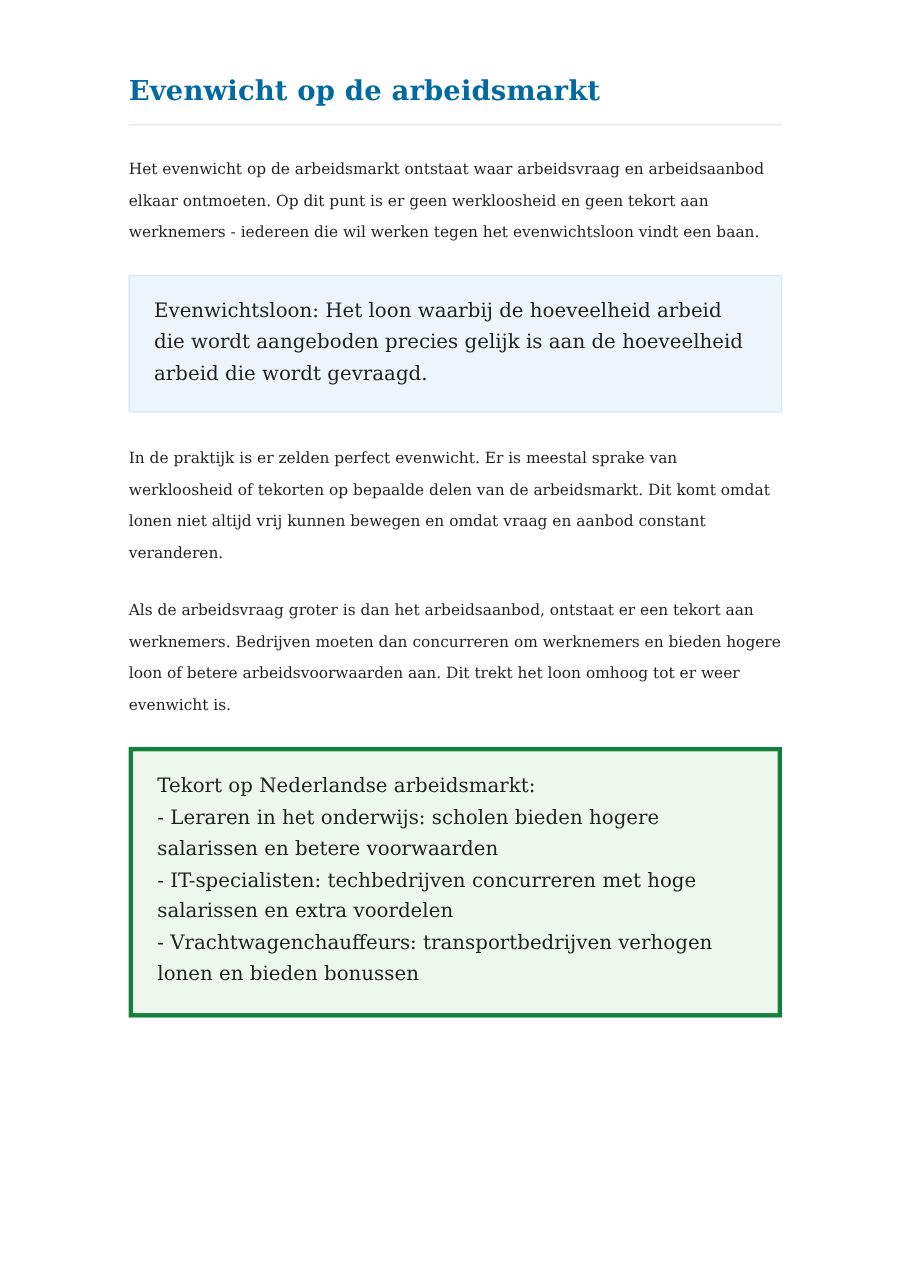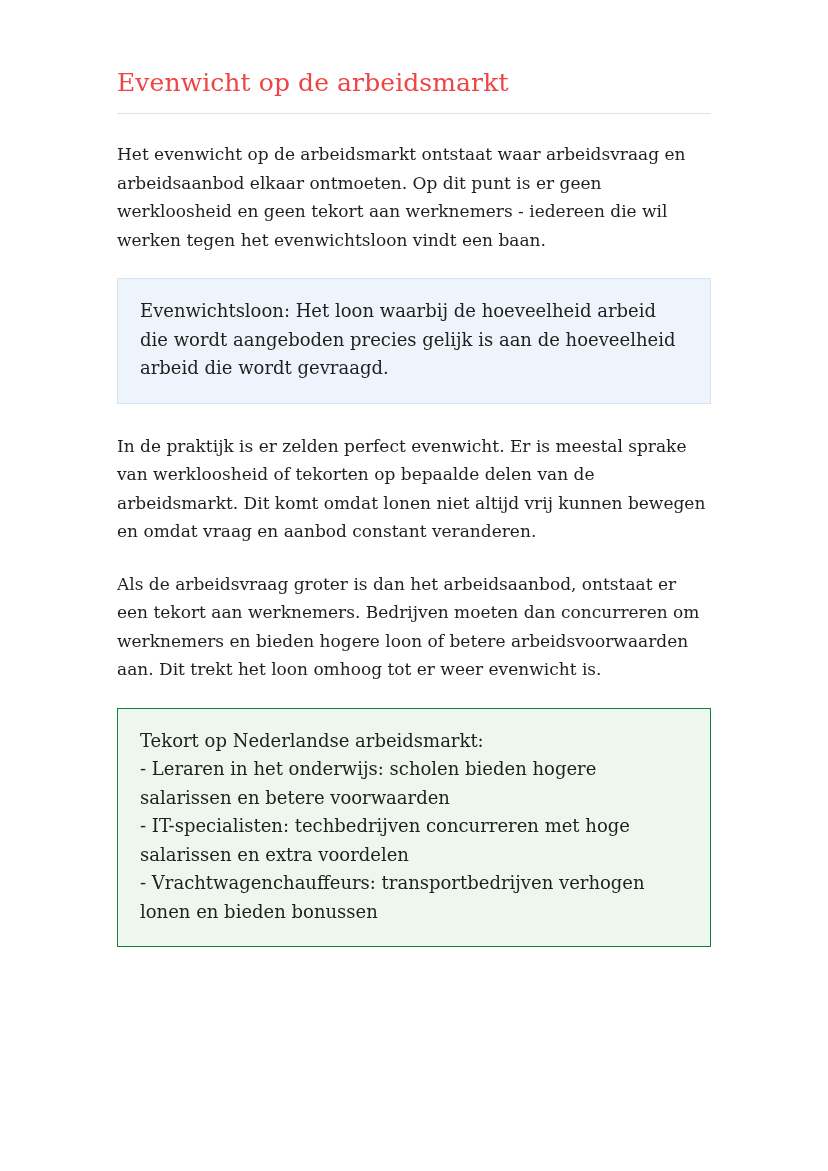--- a/index.html
+++ b/index.html
@@ -16,50 +16,50 @@
   .page {
     width: 828px;
     min-height: 1171px;
     box-sizing: border-box;
     padding: 68px 117px 40px 117px;
     background: #ffffff;
   }
   .doc-title {
     font-family: "DejaVu Serif", "Liberation Serif", serif;
     font-size: 25px;
-    font-weight: normal;
-    color: #ef4444;
+    font-weight: bold;
+    color: #0369a1;
     margin: 0 0 16px 0;
     letter-spacing: 0.1px;
   }
   .title-rule {
     border: 0;
     border-top: 1px solid #e2e2e2;
     margin: 0 0 26px 0;
   }
   p.body-par {
-    font-size: 17px;
+    font-size: 14px;
     line-height: 28.5px;
     margin: 0 0 24px 0;
     color: #1f1f1f;
   }
   .callout {
     box-sizing: border-box;
     padding: 18px 22px 20px 22px;
     margin: 0 0 28px 0;
     font-size: 18px;
     line-height: 28.5px;
   }
   .callout.blue {
     background: #eef4fb;
     border: 1px solid #d8e4f2;
   }
   .callout.green {
     background: #edf7ee;
-    border: 1px solid #15803d;
+    border: 4px solid #15803d;
   }
   .callout .line {
     display: block;
   }
   .spacer-bottom {
     height: 120px;
   }
 </style>
 </head>
 <body>

